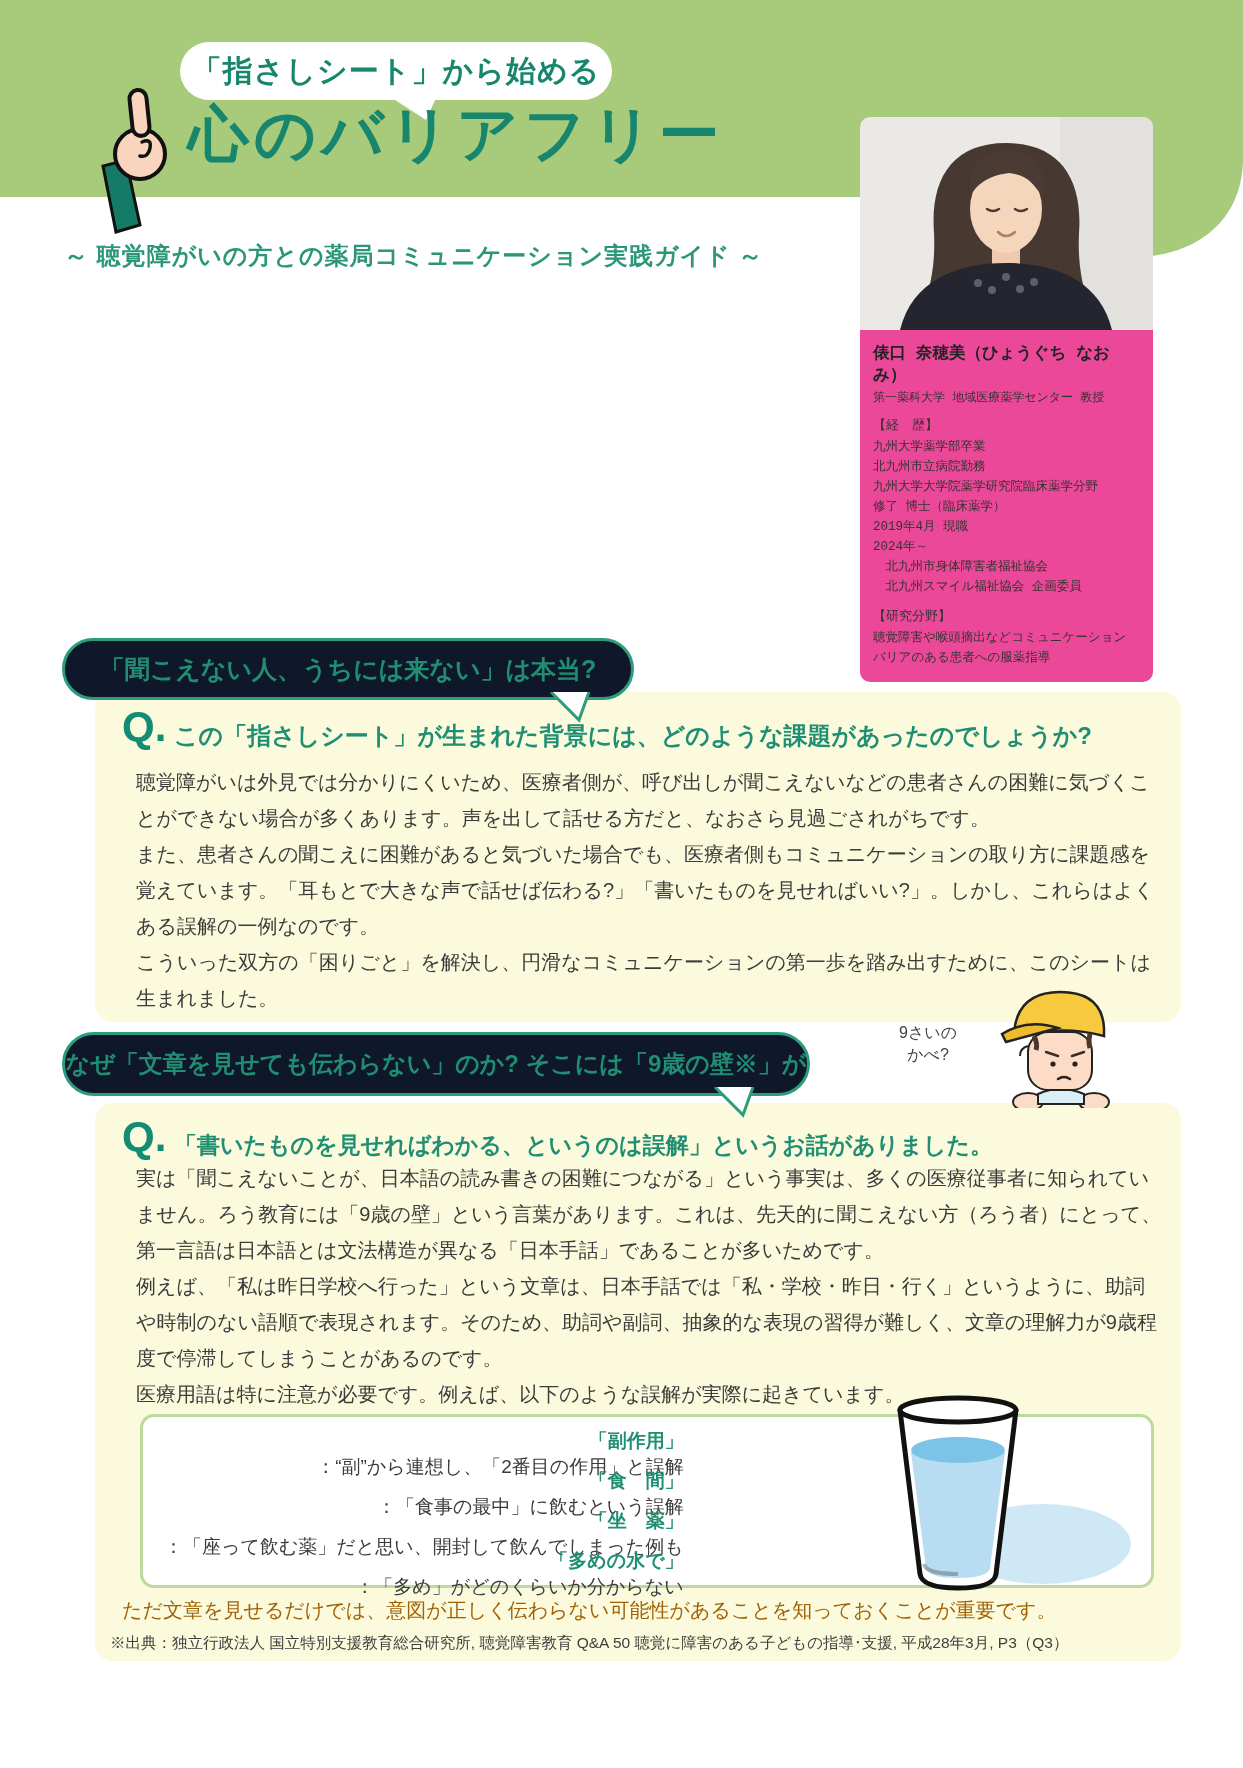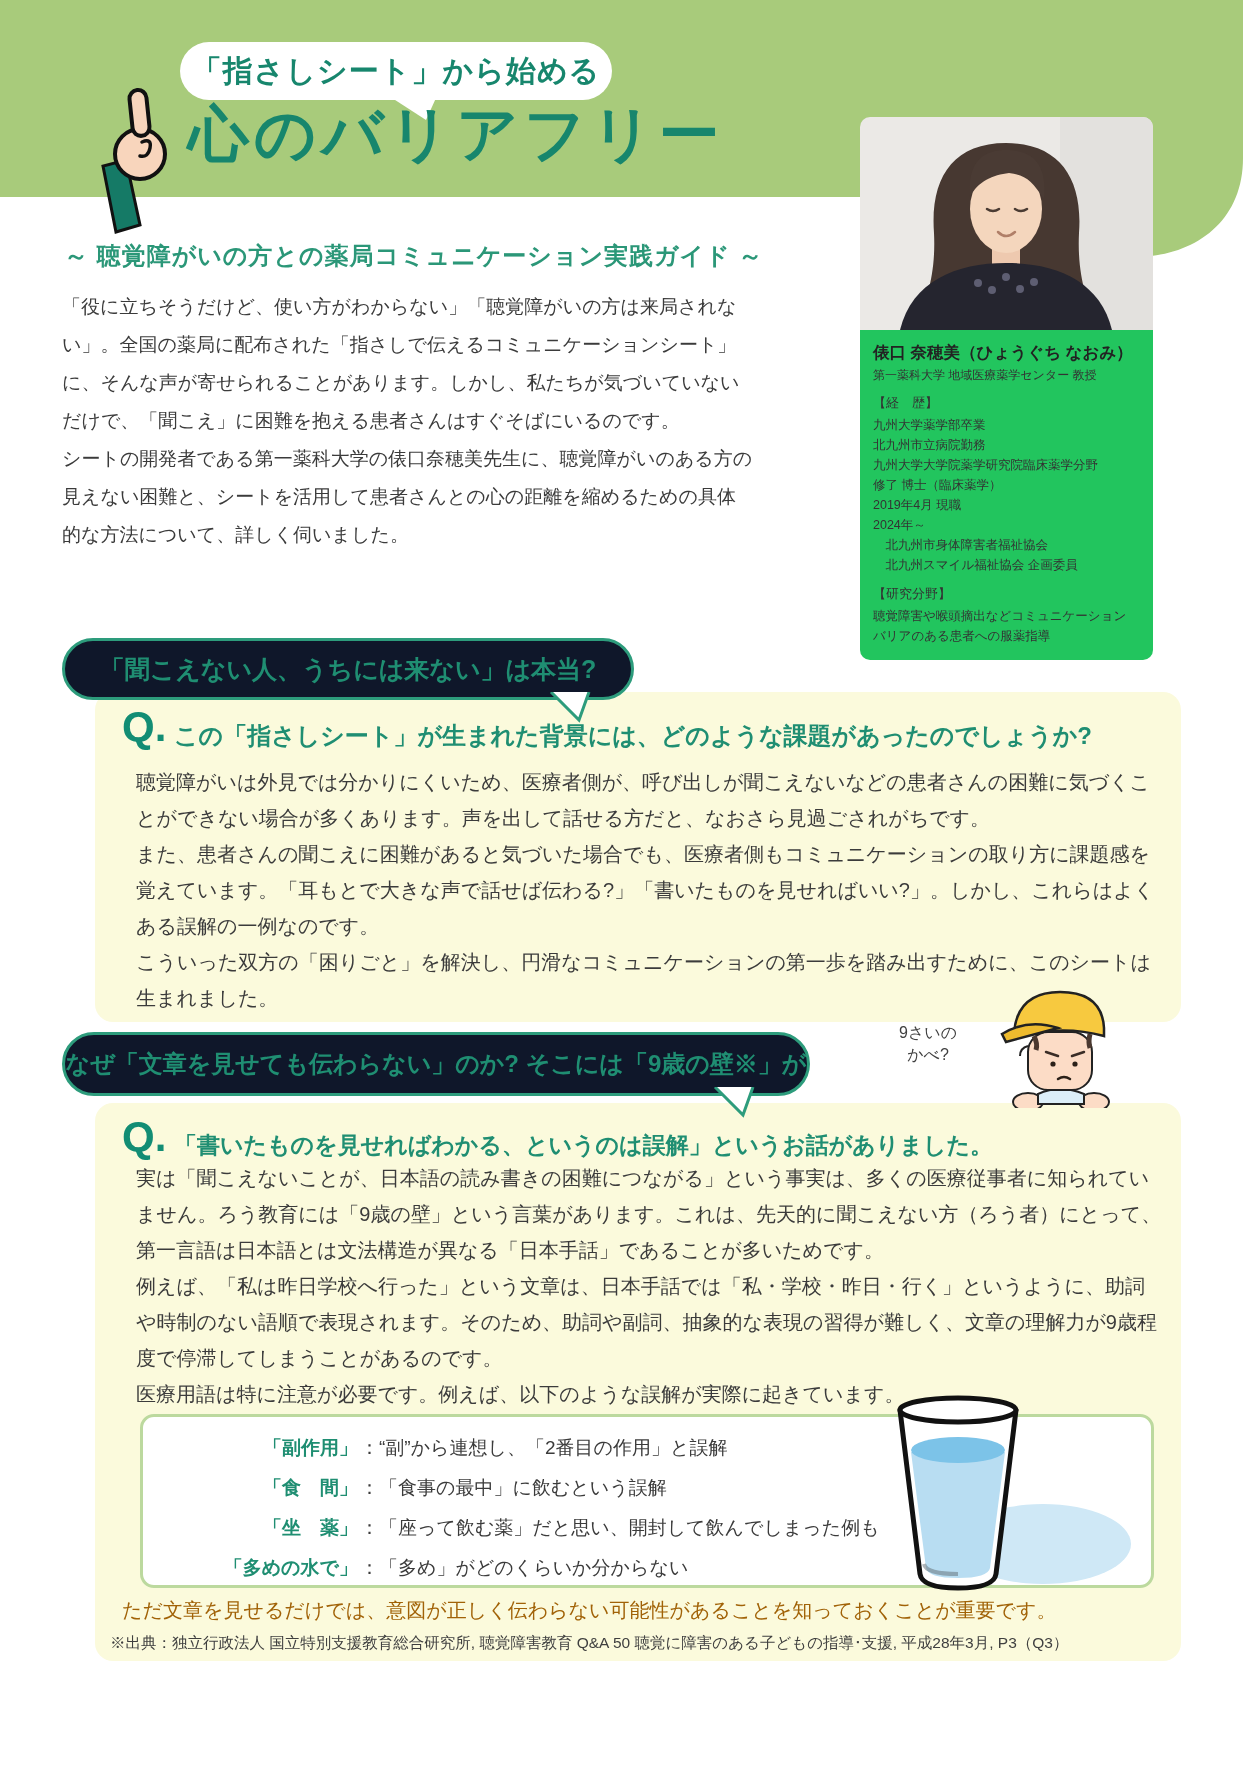--- a/index.html
+++ b/index.html
@@ -15,21 +15,21 @@
   .bubble-label{font-size:30px;font-weight:bold;color:#17866d;letter-spacing:1px;}
   .bubble-tail{left:392px;top:98px;}
   .main-title{left:188px;top:94px;font-size:61px;font-weight:bold;color:#17866d;letter-spacing:5px;}
 
   .subtitle{left:64px;top:240px;font-size:24px;font-weight:bold;color:#2b9778;letter-spacing:1px;}
   .intro{left:62px;top:288px;width:692px;font-size:19px;line-height:38px;color:#3b3b3b;}
 
   
   .card{left:860px;top:117px;width:293px;border-radius:10px;overflow:hidden;box-shadow:0 0 0 0;}
   .card-photo{display:block;}
-  .card-info{background:#22c55e;padding:12px 13px 14px 13px;}
+  .card-info{background:#ec4899;padding:12px 13px 14px 13px;font-family:Liberation Mono, monospace;}
   .p-name{font-size:16.5px;font-weight:bold;color:#222;margin-bottom:3px;}
   .p-role{font-size:12px;color:#333;margin-bottom:10px;}
   .p-head{font-size:13px;color:#333;margin-bottom:3px;}
   .p-body{font-size:12.5px;line-height:20px;color:#333;margin-bottom:10px;}
   .p-body:last-child{margin-bottom:0;}
 
   
   .pill{background:#0f172a;border:3px solid #2d9c7c;border-radius:32px;
         display:flex;align-items:center;justify-content:center;z-index:4;}
   .pill1{left:62px;top:638px;width:566px;height:56px;}
@@ -55,21 +55,21 @@
 
   
   .mascot-caption{left:878px;top:1022px;width:100px;text-align:center;
                   font-size:16px;line-height:22px;color:#3f3f3f;z-index:6;}
   .boy-svg{left:998px;top:976px;z-index:6;}
 
   
   .term-box{left:140px;top:1414px;width:1008px;height:168px;background:#fff;
             border:3px solid #bcd99e;border-radius:14px;z-index:2;}
   .terms{left:162px;top:1428px;z-index:3;}
-  .term-row{display:flex;align-items:center;height:40px;}
+  .term-row{display:flex;align-items:flex-end;height:40px;flex-direction:column;}
   .term{width:196px;text-align:right;font-size:19px;font-weight:bold;color:#1f8e72;}
   .term-desc{font-size:19px;color:#3b3b3b;padding-left:2px;}
   .glass-svg{left:878px;top:1394px;z-index:4;}
 
   .closing{left:122px;top:1597px;font-size:20px;color:#a16207;}
   .footnote{left:110px;top:1633px;font-size:15.5px;color:#3f3f3f;}
 </style>
 </head>
 <body>
 
@@ -127,22 +127,20 @@
 2024年～
 　北九州市身体障害者福祉協会
 　北九州スマイル福祉協会 企画委員</div>
       <div class="p-head">【研究分野】</div>
       <div class="p-body pre">聴覚障害や喉頭摘出などコミュニケーション
 バリアのある患者への服薬指導</div>
     </div>
   </div>
 
   <div class="abs subtitle">～ 聴覚障がいの方との薬局コミュニケーション実践ガイド ～</div>
-  <div class="abs intro pre">「役に立ちそうだけど、使い方がわからない」「聴覚障がいの方は来局されない」。全国の薬局に配布された「指さしで伝えるコミュニケーションシート」に、そんな声が寄せられることがあります。しかし、私たちが気づいていないだけで、「聞こえ」に困難を抱える患者さんはすぐそばにいるのです。
-シートの開発者である第一薬科大学の俵口奈穂美先生に、聴覚障がいのある方の見えない困難と、シートを活用して患者さんとの心の距離を縮めるための具体的な方法について、詳しく伺いました。</div>
 
   <div class="abs qa-box qa1"></div>
   <div class="abs pill pill1">
     <span class="pill-label">「聞こえない人、うちには来ない」は本当?</span>
   </div>
   <svg class="abs pill-tail" style="left:548px;top:692px;" width="46" height="32">
     <path d="M3,0 L31,28 L41,0" fill="#fff" stroke="#2d9c7c" stroke-width="3"></path>
   </svg>
   <div class="abs q-mark q-mark1">Q.</div>
   <div class="abs q-text q-text1">この「指さしシート」が生まれた背景には、どのような課題があったのでしょうか?</div>

